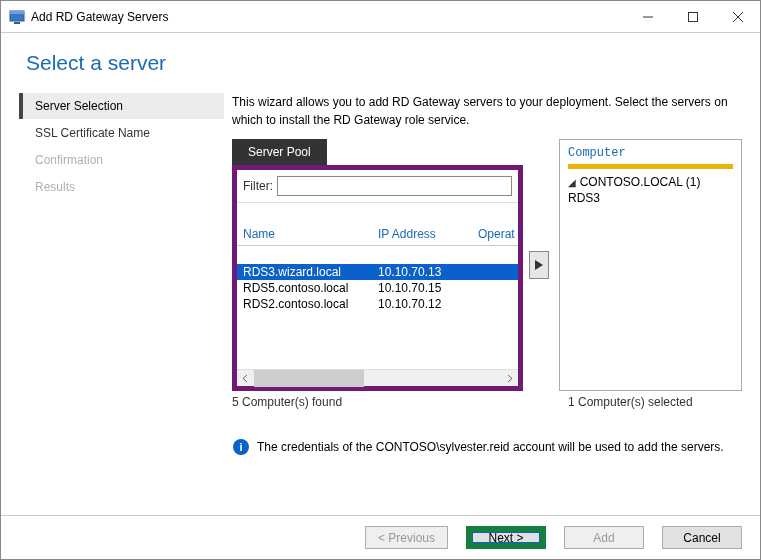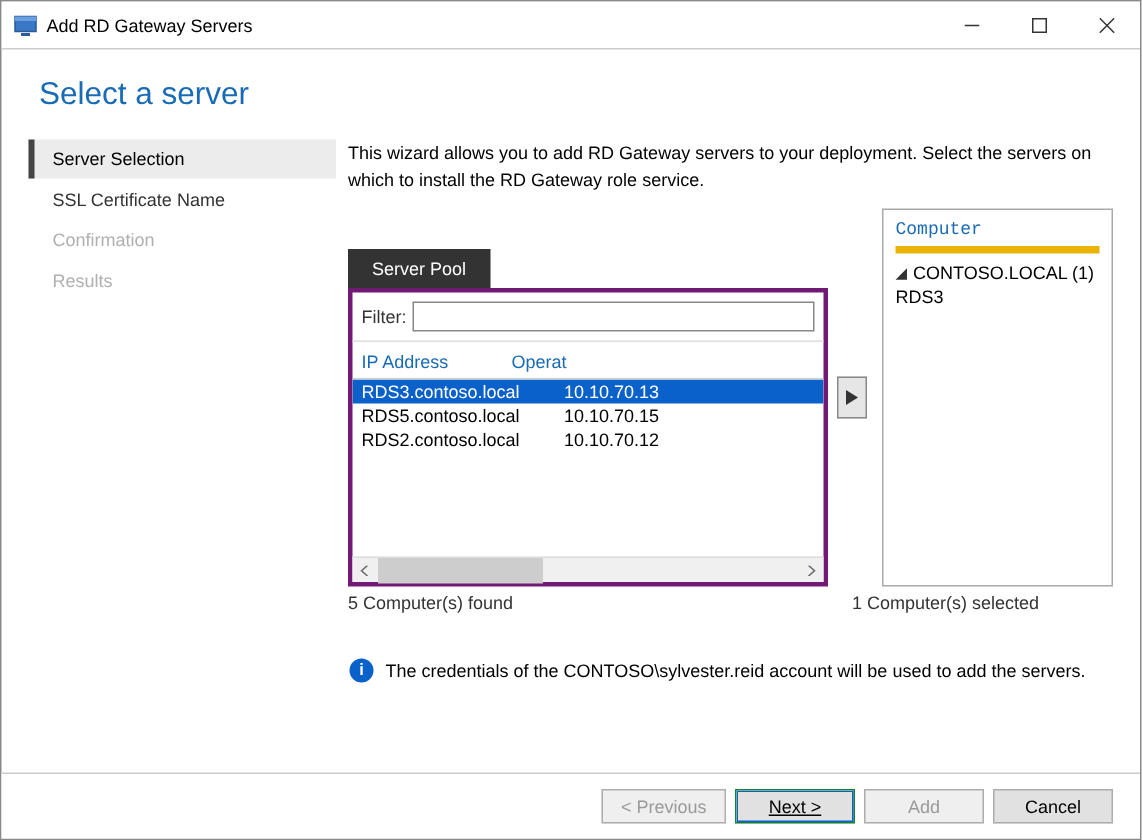--- a/index.html
+++ b/index.html
@@ -62,34 +62,35 @@
     border-left: 4px solid #444;
     color: #000;
   }
   .sidebar .nav-item.disabled { color: #b0b0b0; }
 
   .main { flex: 1; padding-left: 8px; }
   .instructions { font-size: 12px; line-height: 1.5; color: #000; margin-bottom: 10px; }
 
   .panels { display: flex; align-items: stretch; }
 
-  .pool-panel { width: 320px; display: flex; flex-direction: column; margin-top: 27px; }
+  .pool-panel { width: 291px; display: flex; flex-direction: column; }
   .tablabel {
     background: #333;
     color: #fff;
     padding: 6px 16px;
     font-size: 12px;
     width: 95px;
   }
   .pool-body {
-    border: 3px solid #701a75;
+    border: 5px solid #701a75;
     flex: 1;
     display: flex;
     flex-direction: column;
     background: #fff;
+    gap: 18px;
   }
   .filter-row {
     display: flex;
     align-items: center;
     padding: 6px 6px;
     border-bottom: 1px solid #ddd;
   }
   .filter-row label { margin-right: 4px; color: #333; }
   .filter-row input {
     flex: 1;
@@ -178,35 +179,35 @@
     flex-shrink: 0;
   }
 
   .footer {
     position: absolute;
     left: 1px; right: 1px; bottom: 1px;
     border-top: 1px solid #ccc;
     padding: 10px 18px;
     display: flex;
     justify-content: flex-end;
-    gap: 6px;
+    gap: 18px;
     background: #fff;
   }
   .btn {
     min-width: 80px;
     height: 23px;
     border: 1px solid #adadad;
     background: #e1e1e1;
     font-size: 12px;
     display: inline-flex;
     align-items: center;
     justify-content: center;
     padding: 0 12px;
   }
-  .btn.default { border: 1px solid #15803d; box-shadow: inset 0 0 0 1px #0a61c9; text-decoration: underline; }
+  .btn.default { border: 6px solid #15803d; box-shadow: inset 0 0 0 1px #0a61c9; }
   .btn:disabled, .btn.disabled { color: #9a9a9a; background: #efefef; }
 </style>
 </head>
 <body>
 
 <div class="titlebar">
   <div class="app-icon">
     <svg width="16" height="16" viewBox="0 0 16 16">
       <rect x="1" y="2" width="14" height="10" fill="#3a78c4" stroke="#2a5a9a"></rect>
       <rect x="1" y="2" width="14" height="3" fill="#6aa0e0"></rect>
@@ -247,26 +248,27 @@
 
     <div class="panels">
       <div class="pool-panel">
         <div class="tablabel">Server Pool</div>
         <div class="pool-body">
           <div class="filter-row">
             <label>Filter:</label>
             <input type="text" value="" style="">
           </div>
           <div class="headers">
+            <div class="col-name">Name</div>
             <div class="col-ip">IP Address</div>
             <div class="col-os">Operat</div>
           </div>
           <div class="rows">
             <div class="row selected">
-              <div class="col-name">RDS3.contoso.local</div>
+              <div class="col-name">RDS3.wizard.local</div>
               <div class="col-ip">10.10.70.13</div>
               <div class="col-os"></div>
             </div>
             <div class="row">
               <div class="col-name">RDS5.contoso.local</div>
               <div class="col-ip">10.10.70.15</div>
               <div class="col-os"></div>
             </div>
             <div class="row">
               <div class="col-name">RDS2.contoso.local</div>

